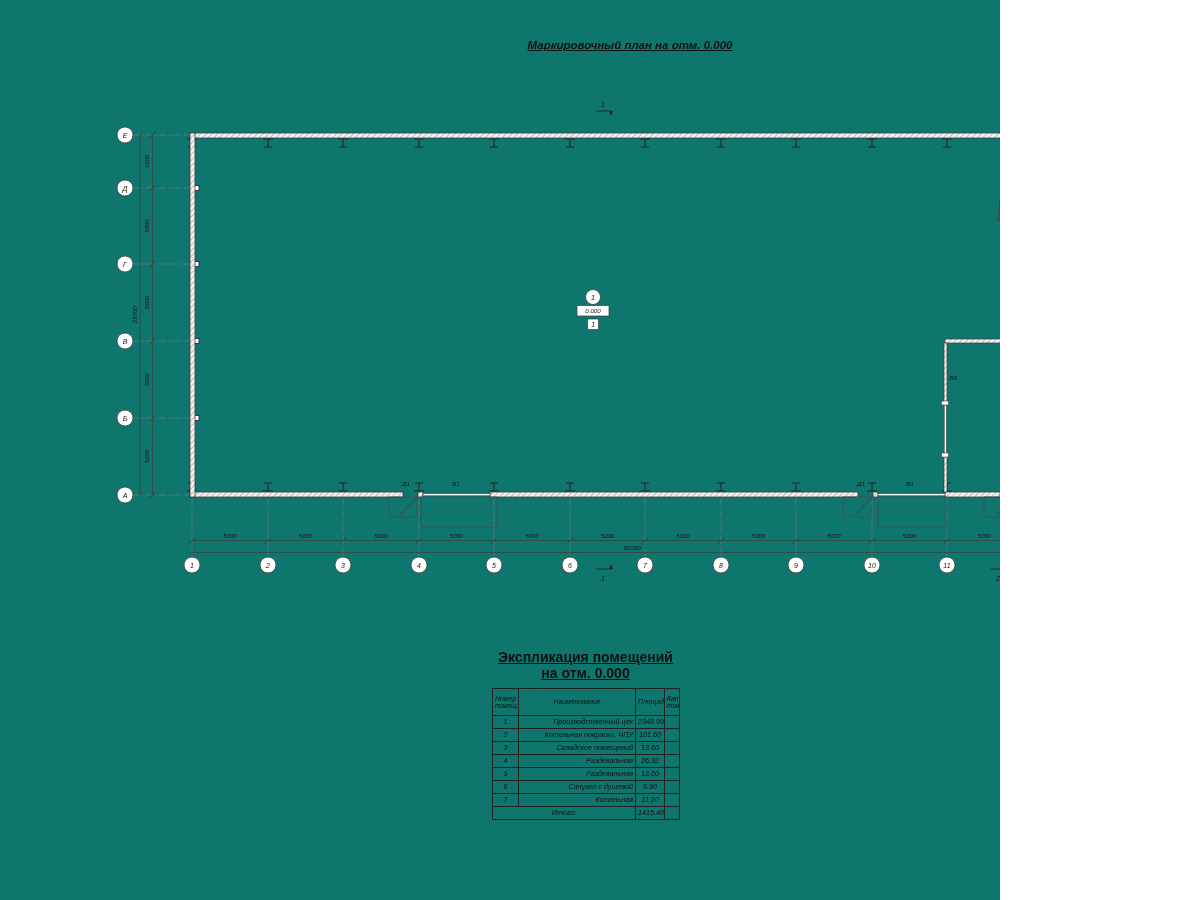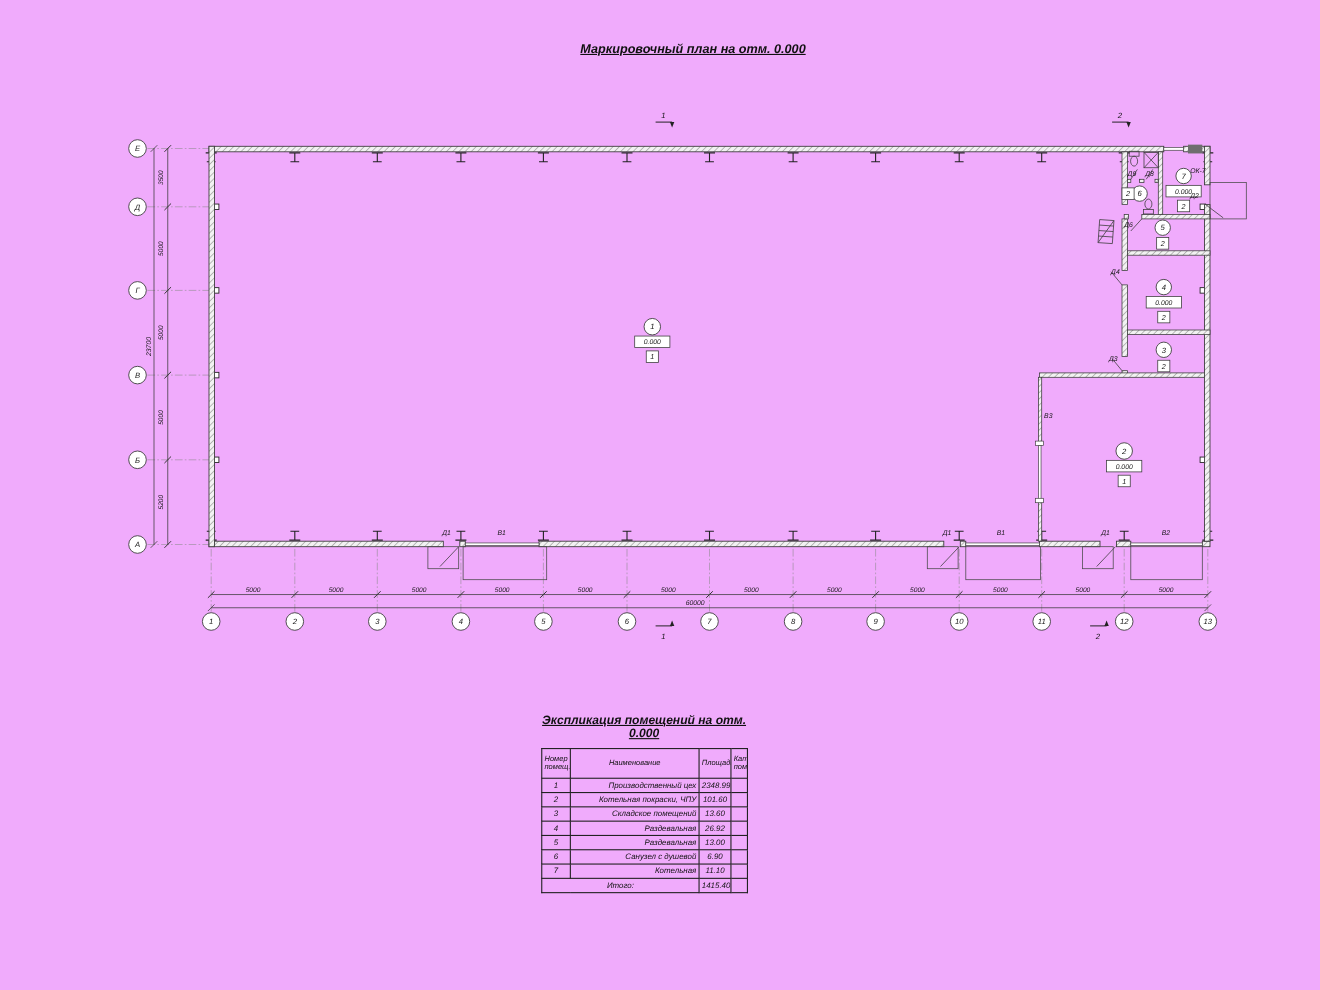--- a/index.html
+++ b/index.html
@@ -1,22 +1,22 @@
 <!DOCTYPE html>
 <html><head>
 <meta charset="utf-8">
 <style>
   html,body{margin:0;padding:0;background:#fff;}
-  .canvas{position:relative;width:1200px;height:900px;background:#f0abfc;overflow:hidden;
+  .canvas{position:relative;width:1000px;height:900px;background:#0f766e;overflow:hidden;
           font-family:"Liberation Sans",sans-serif;color:#1a1a1a;}
   .plan-title{position:absolute;left:450px;top:39px;width:360px;text-align:center;
               font-size:11.5px;font-style:italic;font-weight:bold;text-decoration:underline;color:#111;}
   svg text{font-family:"Liberation Sans",sans-serif;font-style:italic;fill:#151515;}
   .tbl-wrap{position:absolute;left:492px;top:649px;width:187px;}
-  .tbl-title{width:100%;text-align:center;font-size:11px;font-style:italic;font-weight:bold;
+  .tbl-title{width:100%;text-align:center;font-size:14px;font-weight:bold;
              text-decoration:underline;margin-bottom:7px;color:#111;}
   table.spec{border-collapse:collapse;width:187px;font-size:7.2px;font-style:italic;color:#111;
              table-layout:fixed;}
   table.spec th,table.spec td{border:1px solid #222;padding:0 2px;height:12px;line-height:1.1;
              overflow:hidden;white-space:nowrap;}
   table.spec th{font-weight:normal;text-align:center;white-space:normal;height:26px;font-size:6.8px;}
   table.spec{border:1.5px solid #111;}
   td.c{text-align:center;} td.l{text-align:right;padding-left:4px;} td.tot{text-align:center;padding-right:4px;}
 </style>
 </head>

